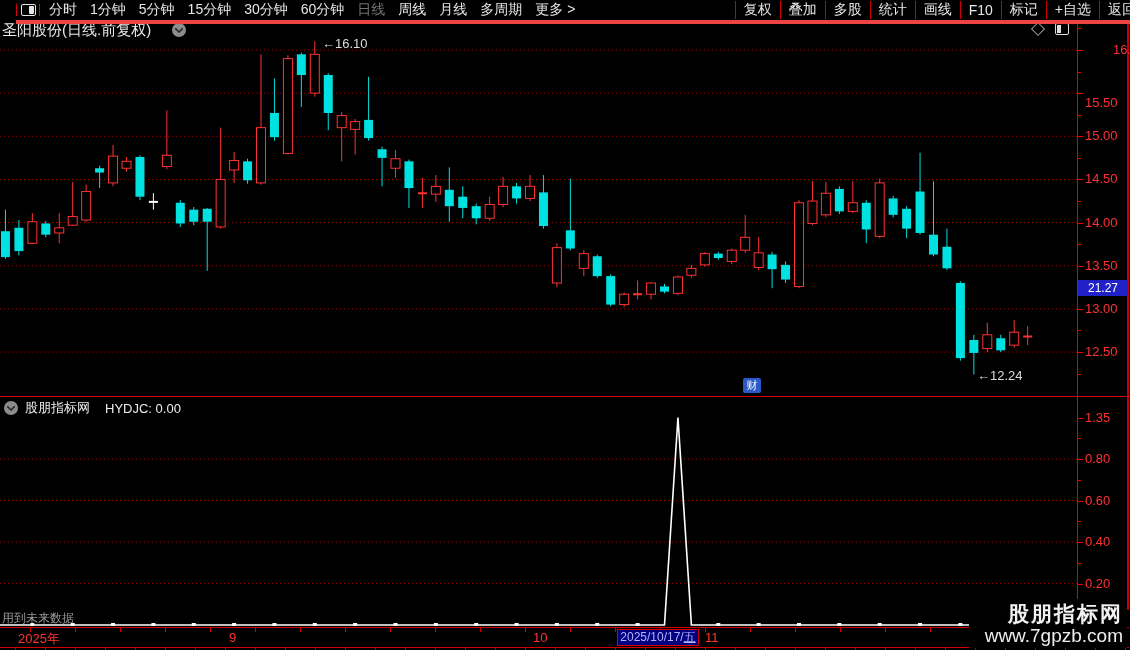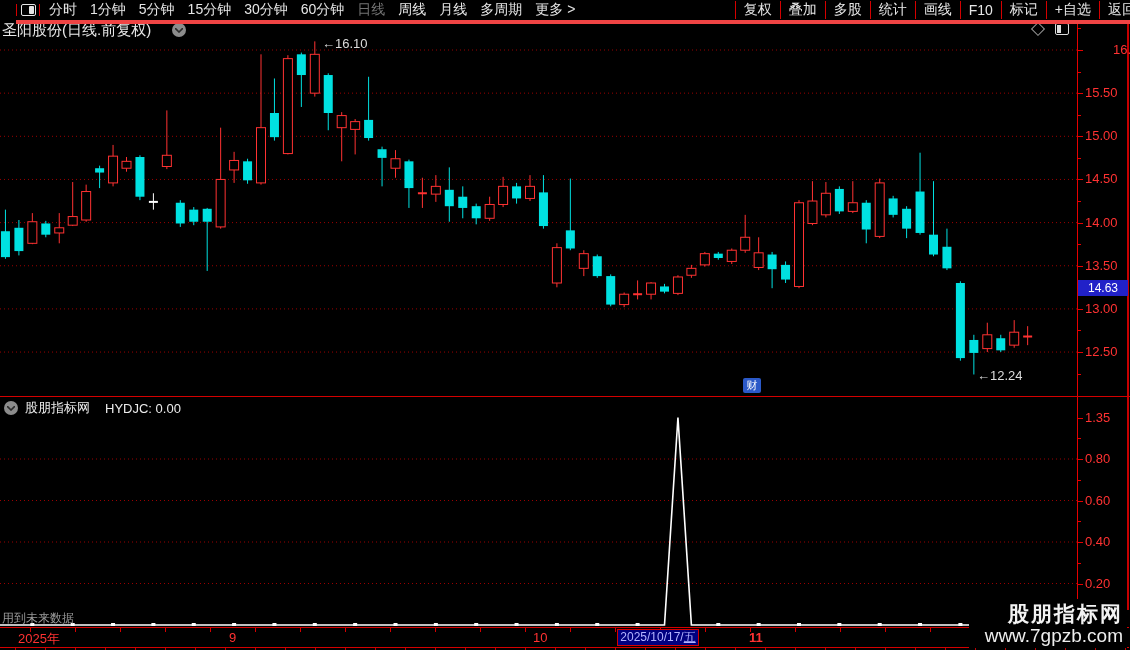--- a/index.html
+++ b/index.html
@@ -277,21 +277,21 @@
       </g>
     </svg>
 
   <div class="annot" id="annot-high" style="left:322px;top:36px;">←16.10</div>
   <div class="annot" id="annot-low" style="left:977px;top:368px;">←12.24</div>
   <div class="badge-cai">财</div>
 
   <div class="vaxis"></div>
   <div class="redge"></div>
   <div id="axis-labels"></div>
-  <div class="price-tag">14.63</div>
+  <div class="price-tag">21.27</div>
 
   <div class="sep-h"></div>
   <svg id="sub-svg" class="sub-svg" width="1077" height="230">
       <g>
         <line x1="0" y1="62" x2="1077" y2="62" stroke="#9b0000" stroke-width="1" stroke-dasharray="1 3"></line>
         <line x1="0" y1="103.5" x2="1077" y2="103.5" stroke="#9b0000" stroke-width="1" stroke-dasharray="1 3"></line>
         <line x1="0" y1="145" x2="1077" y2="145" stroke="#9b0000" stroke-width="1" stroke-dasharray="1 3"></line>
         <line x1="0" y1="186.5" x2="1077" y2="186.5" stroke="#9b0000" stroke-width="1" stroke-dasharray="1 3"></line>
       </g>
       <polyline points="-8,228 5.449999999999999,228 18.9,228 32.349999999999994,228 45.8,228 59.25,228 72.69999999999999,228 86.14999999999999,228 99.6,228 113.05,228 126.5,228 139.95,228 153.39999999999998,228 166.85,228 180.29999999999998,228 193.75,228 207.2,228 220.64999999999998,228 234.1,228 247.54999999999998,228 261,228 274.45,228 287.9,228 301.34999999999997,228 314.79999999999995,228 328.25,228 341.7,228 355.15,228 368.59999999999997,228 382.04999999999995,228 395.5,228 408.95,228 422.4,228 435.84999999999997,228 449.29999999999995,228 462.75,228 476.2,228 489.65,228 503.09999999999997,228 516.55,228 530,228 543.4499999999999,228 556.9,228 570.35,228 583.8,228 597.25,228 610.6999999999999,228 624.15,228 637.5999999999999,228 651.05,228 664.5,228 677.9499999999999,20.5 691.4,228 704.8499999999999,228 718.3,228 731.75,228 745.1999999999999,228 758.65,228 772.0999999999999,228 785.55,228 799,228 812.4499999999999,228 825.9,228 839.3499999999999,228 852.8,228 866.25,228 879.6999999999999,228 893.15,228 906.5999999999999,228 920.05,228 933.5,228 946.9499999999999,228 960.4,228 973.8499999999999,228 987.3,228 1000.75,228 1014.1999999999999,228 1027.6499999999999,228" fill="none" stroke="#ffffff" stroke-width="1.6"></polyline>
@@ -332,21 +332,21 @@
     <span class="txt">股朋指标网</span>
     <span class="txt" style="margin-left:8px;">HYDJC: 0.00</span>
   </div>
   <div class="warning">用到未来数据</div>
 
   <div class="xaxis" id="xaxis">
     <div class="date-tag"><span>2025/10/17/</span><span class="wd">五</span></div>
   <div class="xlab" style="left: 18px;">2025年</div>
       <div class="xlab" style="left: 229px;">9</div>
       <div class="xlab" style="left: 533px;">10</div>
-      <div class="xlab" style="left: 749px; font-weight: bold;">11</div>
+      <div class="xlab" style="left: 705px;">11</div>
       <div class="xtick" style="left: 30px;"></div>
       <div class="xtick" style="left: 75px;"></div>
       <div class="xtick" style="left: 120px;"></div>
       <div class="xtick" style="left: 165px;"></div>
       <div class="xtick" style="left: 210px;"></div>
       <div class="xtick" style="left: 255px;"></div>
       <div class="xtick" style="left: 300px;"></div>
       <div class="xtick" style="left: 345px;"></div>
       <div class="xtick" style="left: 390px;"></div>
       <div class="xtick" style="left: 435px;"></div>
@@ -406,21 +406,21 @@
       <div class="bdiv" style="left: 1125px;"></div>
     </div>
 
   <div class="watermark">
     <div class="wm1">股朋指标网</div>
     <div class="wm2">www.7gpzb.com</div>
   </div>
 
 <div class="ylab" style="top: 42px; margin-left: 28px;">16.00</div>
     <div class="tick" style="left: 1077px; width: 6px; top: 50px;"></div>
-    <div class="ylab" style="top: 85px; text-align: center;">15.50</div>
+    <div class="ylab" style="top: 95px; text-align: center;">15.50</div>
     <div class="tick" style="left: 1077px; width: 6px; top: 93.15px;"></div>
     <div class="ylab" style="top: 128.3px;">15.00</div>
     <div class="tick" style="left: 1077px; width: 6px; top: 136.3px;"></div>
     <div class="ylab" style="top: 171.45px;">14.50</div>
     <div class="tick" style="left: 1077px; width: 6px; top: 179.45px;"></div>
     <div class="ylab" style="top: 214.6px;">14.00</div>
     <div class="tick" style="left: 1077px; width: 6px; top: 222.6px;"></div>
     <div class="ylab" style="top: 257.75px;">13.50</div>
     <div class="tick" style="left: 1077px; width: 6px; top: 265.75px;"></div>
     <div class="ylab" style="top: 300.9px;">13.00</div>

